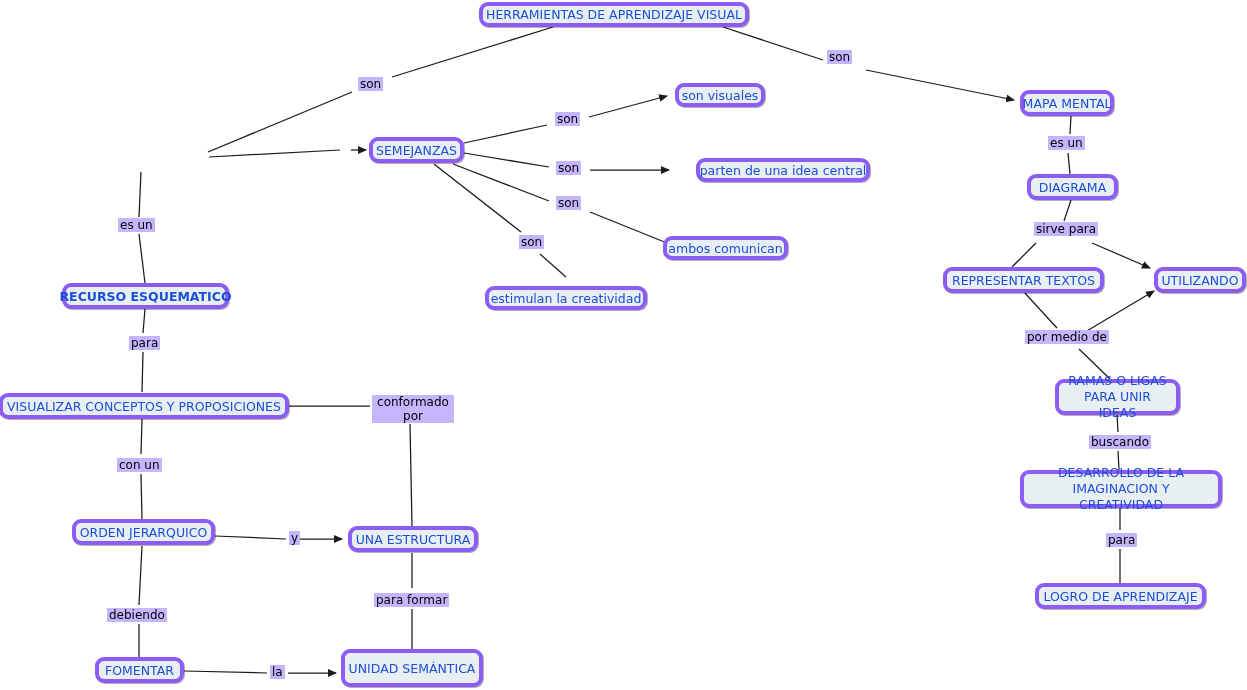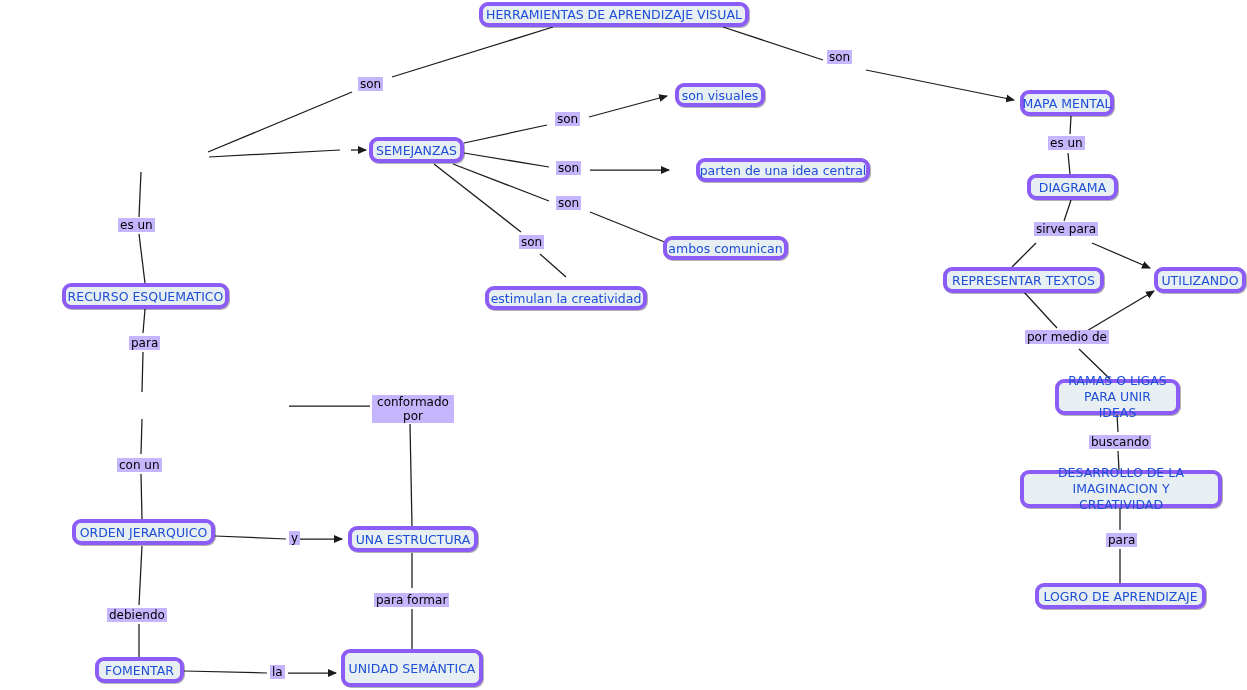--- a/index.html
+++ b/index.html
@@ -177,24 +177,27 @@
   </div>
 
   <div class="node" style="left:943px; top:267px; width:161px; height:26px;">
     <span>REPRESENTAR TEXTOS</span>
   </div>
 
   <div class="node" style="left:1154px; top:267px; width:92px; height:26px;">
     <span>UTILIZANDO</span>
   </div>
 
-  <div class="node" style="left:62px; top:283px; width:167px; height:26px;">
+  <div class="node" style="left:62px; top:283px; width:167px; height:26px;font-weight:bold;">
     <span>RECURSO ESQUEMATICO</span>
   </div>
 
+  <div class="node" style="left:-1px; top:393px; width:290px; height:26px;">
+    <span>VISUALIZAR CONCEPTOS Y PROPOSICIONES</span>
+  </div>
 
   <div class="node two-line" style="left:1055px; top:379px; width:125px; height:36px; flex-direction:column;">
     <span>RAMAS O LIGAS</span>
     <span>PARA UNIR IDEAS</span>
   </div>
 
   <div class="node two-line" style="left:1020px; top:470px; width:202px; height:38px; flex-direction:column;">
     <span>DESARROLLO DE LA</span>
     <span>IMAGINACION Y CREATIVIDAD</span>
   </div>

